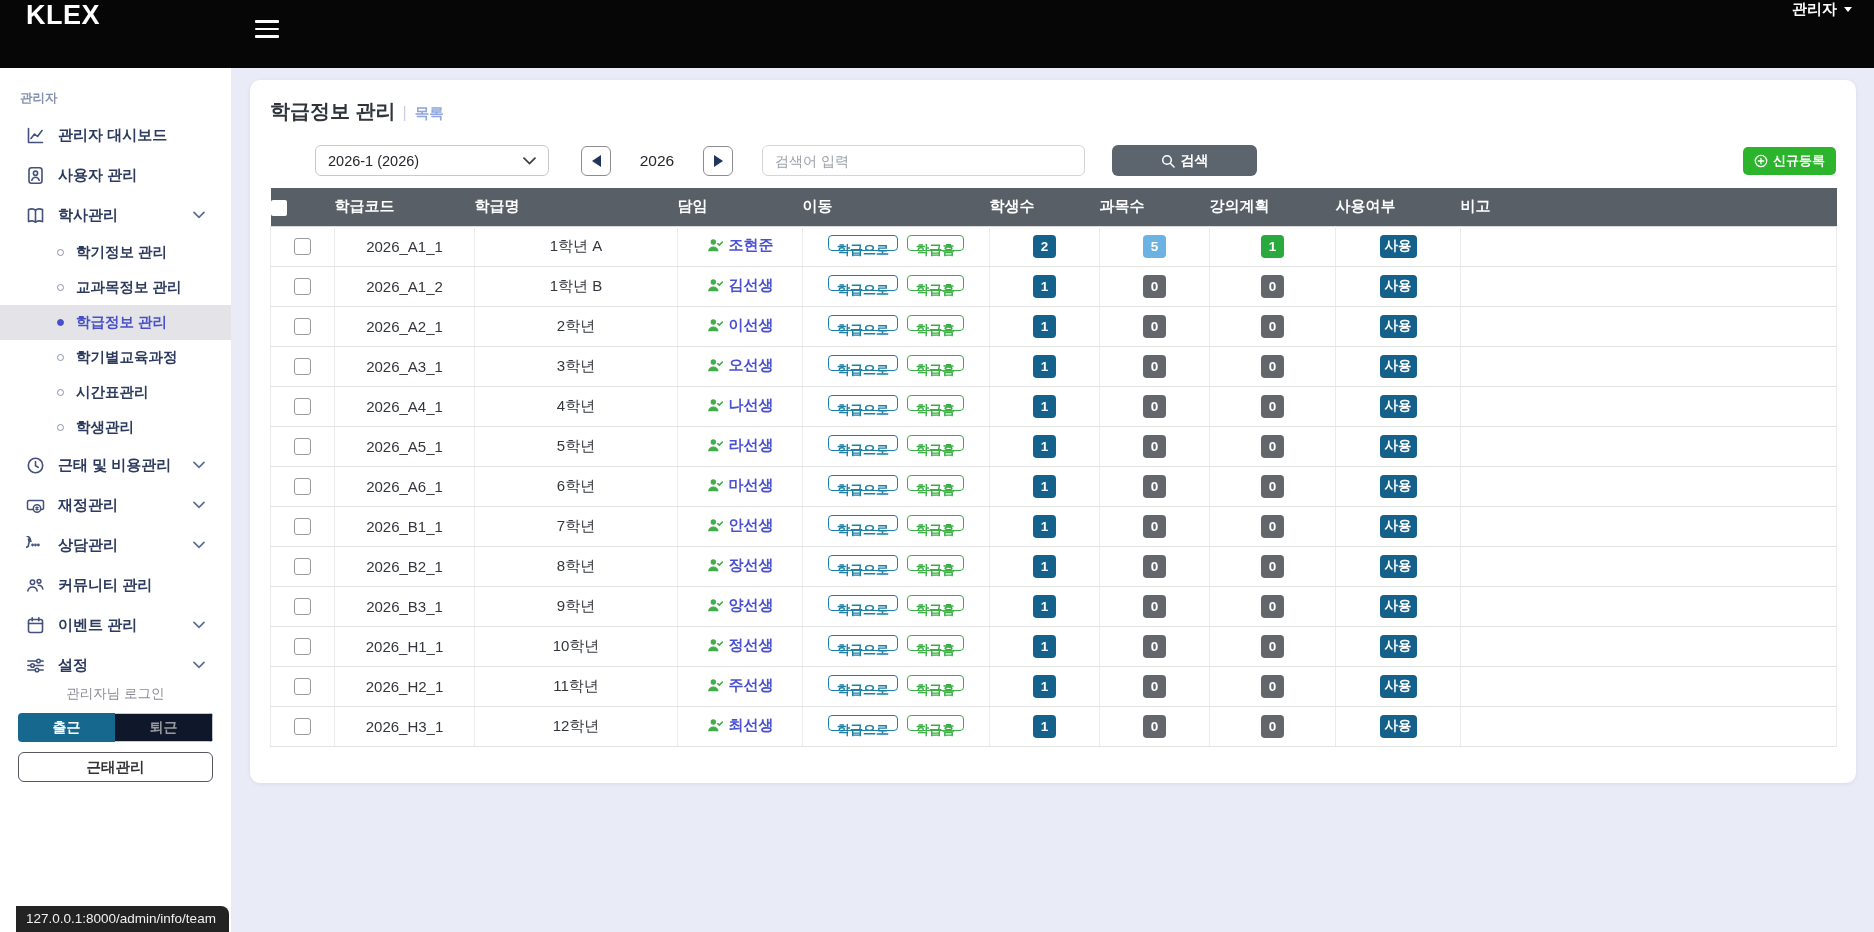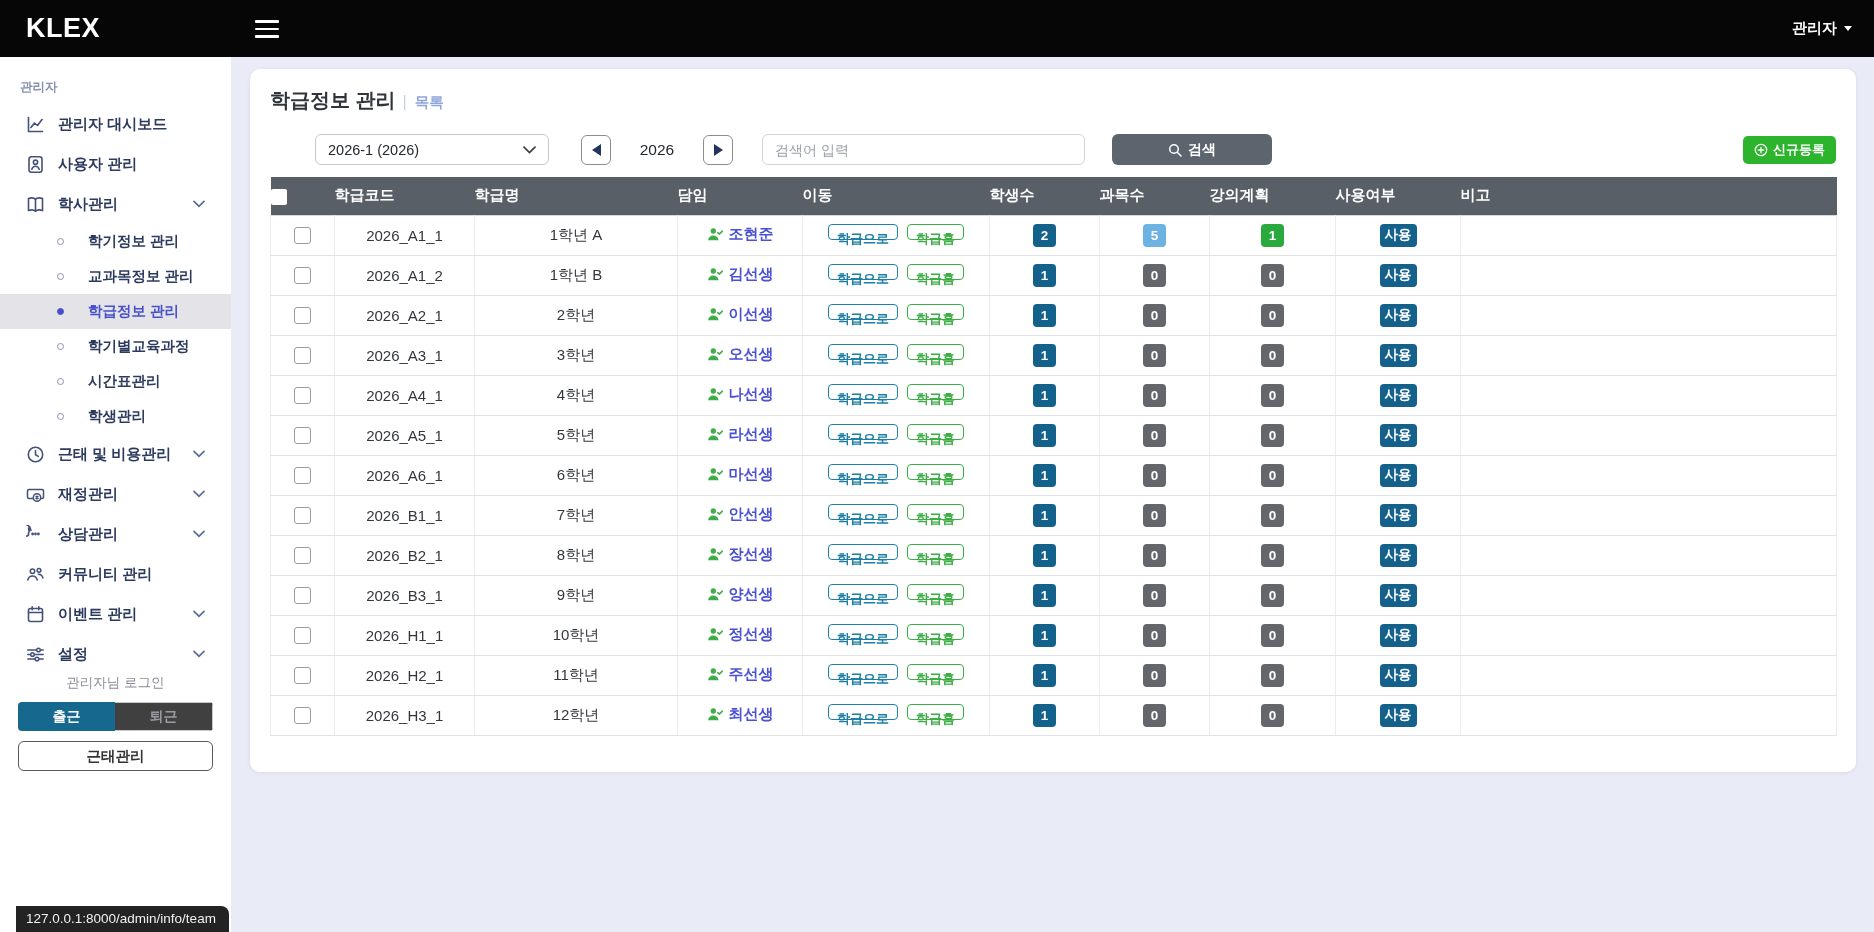--- a/index.html
+++ b/index.html
@@ -1,66 +1,66 @@
 <!DOCTYPE html>
 <html><head>
 <meta charset="utf-8">
 <style>
   * { margin:0; padding:0; box-sizing:border-box; }
   html,body { width:1874px; height:932px; overflow:hidden; }
   body { font-family:"Liberation Sans","DejaVu Sans",sans-serif; display:flex; flex-direction:column; background:#e9ebf6; }
 
   
-  .topbar { height:57px; background:#060606; display:flex; align-items:center; position:relative; flex-shrink:0; z-index:5; }
+  .topbar { height:68px; background:#060606; display:flex; align-items:flex-start; position:relative; flex-shrink:0; z-index:5; }
   .brand { color:#fff; font-size:27px; font-weight:800; letter-spacing:.5px; margin-left:26px; }
   .hamburger { position:absolute; left:255px; top:16px; width:24px; height:26px; display:flex; flex-direction:column; justify-content:center; gap:5px; cursor:pointer; }
   .hamburger span { display:block; width:24px; height:2.6px; background:#fff; border-radius:1px; }
   .admin-menu { margin-left:auto; margin-right:22px; color:#fff; font-size:15px; font-weight:600; display:flex; align-items:center; gap:7px; cursor:pointer; }
   .caret-down { width:0; height:0; border-left:4.5px solid transparent; border-right:4.5px solid transparent; border-top:5px solid #fff; }
 
   
   .layout { flex:1; display:flex; min-height:0; }
   .sidebar { width:231px; background:#fff; flex-shrink:0; display:flex; flex-direction:column; }
   .content { flex:1; background:#e9ebf6; padding:12px 18px 0 19px; }
 
   
   .side-section-label { margin:22px 0 8px 20px; font-size:12.5px; color:#8791ad; font-weight:600; }
   .nav-item { display:flex; align-items:center; height:40px; padding:0 26px 0 25px; gap:13px; color:#2c3a5e; font-weight:700; font-size:15px; cursor:pointer; }
   .nav-item .nico { width:20px; height:20px; display:flex; align-items:center; justify-content:center; color:#44517a; flex-shrink:0; }
   .nav-item .chev { margin-left:auto; color:#5b6b94; display:flex; }
-  .subitem { display:flex; align-items:center; height:35px; padding-left:57px; gap:24px; font-weight:600; font-size:14.5px; color:#2c3a5e; cursor:pointer; }
+  .subitem { display:flex; align-items:center; height:35px; padding-left:57px; gap:12px; font-weight:600; font-size:14.5px; color:#2c3a5e; cursor:pointer; }
   .subitem .bullet { width:7px; height:7px; border:1.5px solid #8a93ad; border-radius:50%; background:#fff; flex-shrink:0; }
   .subitem.active { background:#e4e4e8; color:#4750c8; }
   .subitem.active .bullet { background:#4750c8; border-color:#4750c8; }
 
   .login-label { margin-top:0; text-align:center; font-size:13.5px; color:#8b8b96; }
   .attend-seg { display:flex; margin:10px 18px 0 18px; border-radius:4px; overflow:hidden; }
   .attend-seg .seg { flex:1; height:29px; font-size:14px; font-weight:700; display:flex; align-items:center; justify-content:center; cursor:pointer; }
   .seg.on  { background:#16688e; color:#fff; }
-  .seg.off { background:#404040; color:#9a9aa2; border:1px solid #c8c8cd; border-left:none; }
+  .seg.off { background:#0f172a; color:#9a9aa2; border:1px solid #c8c8cd; border-left:none; }
   .attend-manage { margin:10px 18px 0 18px; height:30px; background:#fff; border:1.5px solid #55585e; border-radius:6px; font-size:14.5px; font-weight:600; color:#333; display:flex; align-items:center; justify-content:center; cursor:pointer; }
 
   
   .card { width:1606px; height:703px; background:#fff; border-radius:10px; padding:18px 20px; box-shadow:0 1px 4px rgba(40,50,90,.08); }
   .title-row { display:flex; align-items:baseline; }
   .page-title { font-size:20px; font-weight:800; color:#30343b; }
   .title-sep { color:#c9cfe0; font-size:16px; margin:0 8px 0 7px; font-weight:400; }
   .breadcrumb { color:#8fa5db; font-size:14.5px; font-weight:700; }
 
   .controls { margin-top:20px; display:flex; align-items:center; height:31px;padding-left:45px; }
   .sem-select { width:234px; height:31px; border:1px solid #c9c9c9; border-radius:6px; background:#fff; display:flex; align-items:center; padding:0 12px; font-size:14.5px; color:#25282e; cursor:pointer; }
   .sem-select .sel-chev { margin-left:auto; color:#3a3f47; display:flex; }
   .yearnav { margin-left:32px; display:flex; align-items:center; }
   .yr-btn { width:30px; height:30px; border:1.5px solid #8d8d8d; border-radius:6px; background:#fff; display:flex; align-items:center; justify-content:center; cursor:pointer; padding:0; }
   .tri-l { width:0; height:0; border-top:6px solid transparent; border-bottom:6px solid transparent; border-right:9px solid #22355e; }
   .tri-r { width:0; height:0; border-top:6px solid transparent; border-bottom:6px solid transparent; border-left:9px solid #22355e; }
   .year-val { width:92px; text-align:center; font-size:15.5px; color:#25282e; }
   .search-input { margin-left:29px; width:323px; height:31px; border:1px solid #d5d5d5; border-radius:6px; padding:0 12px; font-size:14px; color:#333; outline:none; }
   .search-input::placeholder { color:#9aa0a8; }
-  .search-btn { margin-left:27px; width:160px; height:31px; background:#5c646d; color:#fff; border:none; border-radius:6px; font-size:14px; font-weight:600; display:flex; align-items:center; justify-content:center; gap:6px; cursor:pointer; }
+  .search-btn { margin-left:27px; width:145px; height:31px; background:#5c646d; color:#fff; border:none; border-radius:6px; font-size:14px; font-weight:600; display:flex; align-items:center; justify-content:center; gap:6px; cursor:pointer; }
   .new-btn { margin-left:auto; height:28px; padding:0 11px; background:#2cb52c; color:#fff; border:none; border-radius:5px; font-size:13px; font-weight:700; display:flex; align-items:center; gap:5px; cursor:pointer; }
 
   
   table.grid { margin-top:12px; border-collapse:collapse; table-layout:fixed; width:1566px; }
   .grid thead th { background:#585f66; color:#fff; font-size:15px; font-weight:700; height:38px; text-align:left; }
   .grid tbody td { height:40px; border-bottom:1px solid #e3e3e3; border-right:1px solid #ececec; text-align:center; font-size:15px; color:#33363c; background:#fff; }
   .grid tbody td:first-child { border-left:1px solid #ececec; }
   .grid tbody tr:first-child td { border-top:1px solid #d9d9d9; }
   .cb { display:inline-block; width:17px; height:17px; border:1.5px solid #9b9b9b; border-radius:3px; background:#fff; vertical-align:middle; cursor:pointer; }
   .cb-header { display:inline-block; width:16px; height:16px; background:#fff; border-radius:2px; vertical-align:middle; cursor:pointer; }

